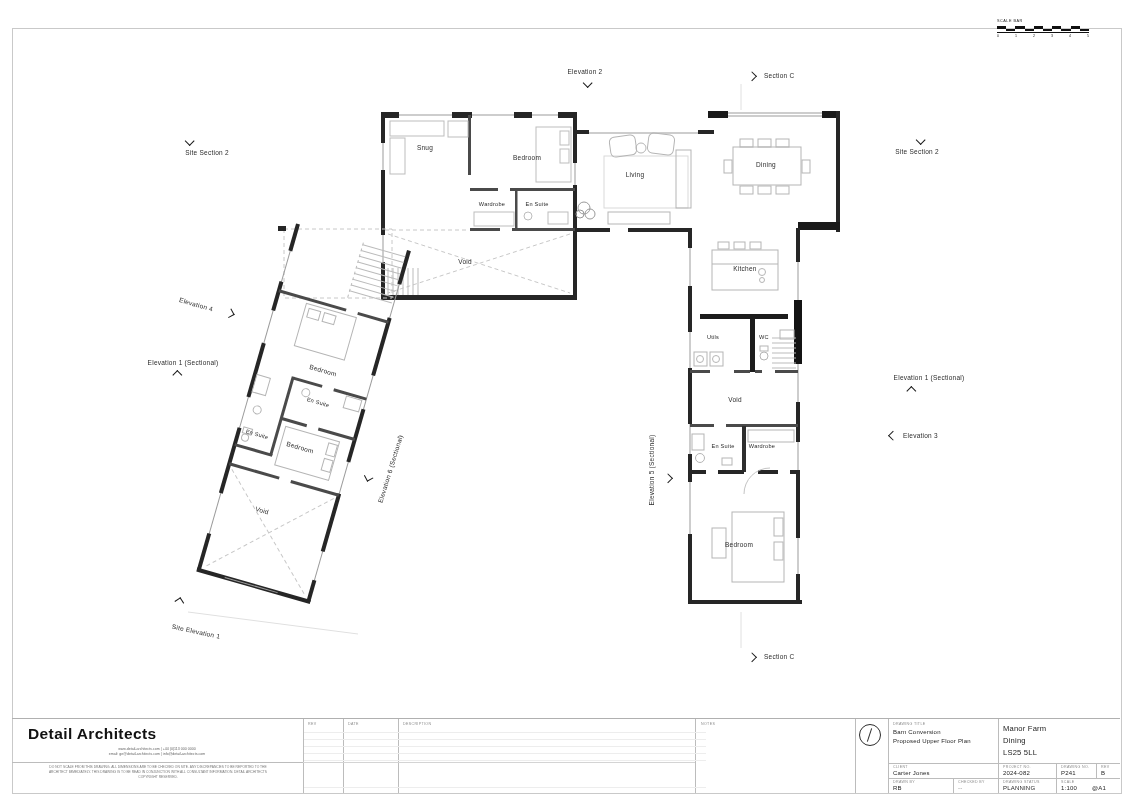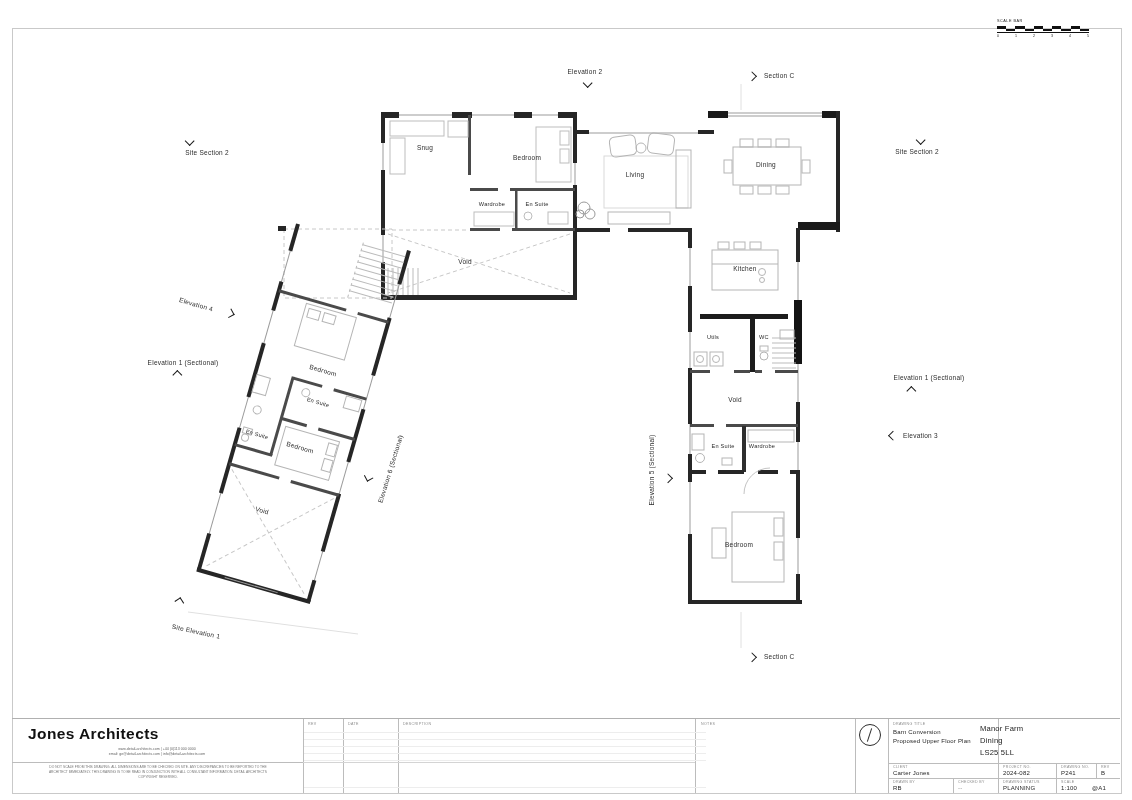--- a/index.html
+++ b/index.html
@@ -26,21 +26,21 @@
   .h{position:absolute;height:0;border-top:.8px solid #bcbcbc;}
   .cell-lab{position:absolute;font-size:3.6px;color:#8a8a8a;letter-spacing:.35px;}
   .cell-val{position:absolute;font-size:6px;color:#1f1f1f;letter-spacing:.2px;}
   .firm{position:absolute;left:16px;top:6px;font-size:15.5px;font-weight:600;color:#111;letter-spacing:.4px;}
   .contact{position:absolute;left:10px;top:28px;width:270px;text-align:center;font-size:3.6px;color:#666;line-height:1.5;}
   .disc{position:absolute;left:28px;top:46px;width:236px;text-align:center;font-size:3.3px;color:#777;line-height:1.45;}
   .rows{position:absolute;left:292px;top:7px;width:402px;height:66px;
     background:repeating-linear-gradient(to bottom,transparent 0 6.2px,#ededed 6.2px 6.9px);}
   .logoc{position:absolute;left:847px;top:5px;width:20px;height:20px;border:1.1px solid #2d2d2d;border-radius:50%;}
   .logoc i{position:absolute;left:9px;top:3px;width:0;height:14px;border-left:1.1px solid #2d2d2d;transform:rotate(18deg);}
-  .addr{position:absolute;left:968px;top:4px;font-size:7.6px;color:#1c1c1c;line-height:1.55;letter-spacing:.2px;}
+  .addr{position:absolute;left:991px;top:4px;font-size:7.6px;color:#1c1c1c;line-height:1.55;letter-spacing:.2px;}
 </style>
 </head>
 <body>
 
 <div class="sheet">
   <div class="border"></div>
 
   <svg width="1132" height="800" viewBox="0 0 1132 800">
 
     <g stroke="#e0e0e0" stroke-width="1">
@@ -368,21 +368,21 @@
     <div class="v" style="left:1044px;top:44px;height:30px"></div>
     <div class="v" style="left:1084px;top:44px;height:15px"></div>
 
     <div class="h" style="left:0;top:43px;width:291px"></div>
     <div class="h" style="left:291px;top:43px;width:392px;border-top-color:#d4d4d4"></div>
     <div class="h" style="left:876px;top:44px;width:232px"></div>
     <div class="h" style="left:876px;top:59px;width:232px"></div>
 
     <div class="rows"></div>
 
-    <div class="firm">Jones Architects</div>
+    <div class="firm">Detail Architects</div>
     <div class="contact">
       <div>www.detail-architects.com  |  +44 (0)113 000 0000</div>
       <div>email: ge@detail-architects.com  |  info@detail-architects.com</div>
     </div>
     <div class="disc">DO NOT SCALE FROM THIS DRAWING. ALL DIMENSIONS ARE TO BE CHECKED ON SITE. ANY DISCREPANCIES TO BE REPORTED TO THE ARCHITECT IMMEDIATELY. THIS DRAWING IS TO BE READ IN CONJUNCTION WITH ALL CONSULTANT INFORMATION. DETAIL ARCHITECTS COPYRIGHT RESERVED.</div>
 
     <div class="cell-lab" style="left:296px;top:3px">REV</div>
     <div class="cell-lab" style="left:336px;top:3px">DATE</div>
     <div class="cell-lab" style="left:391px;top:3px">DESCRIPTION</div>
     <div class="cell-lab" style="left:689px;top:3px">NOTES</div>

